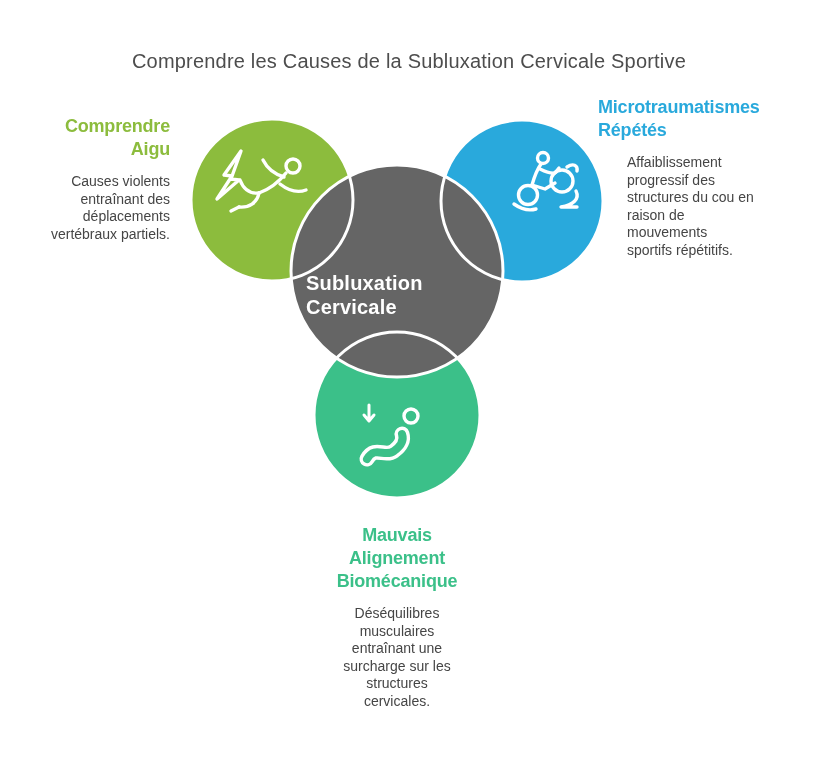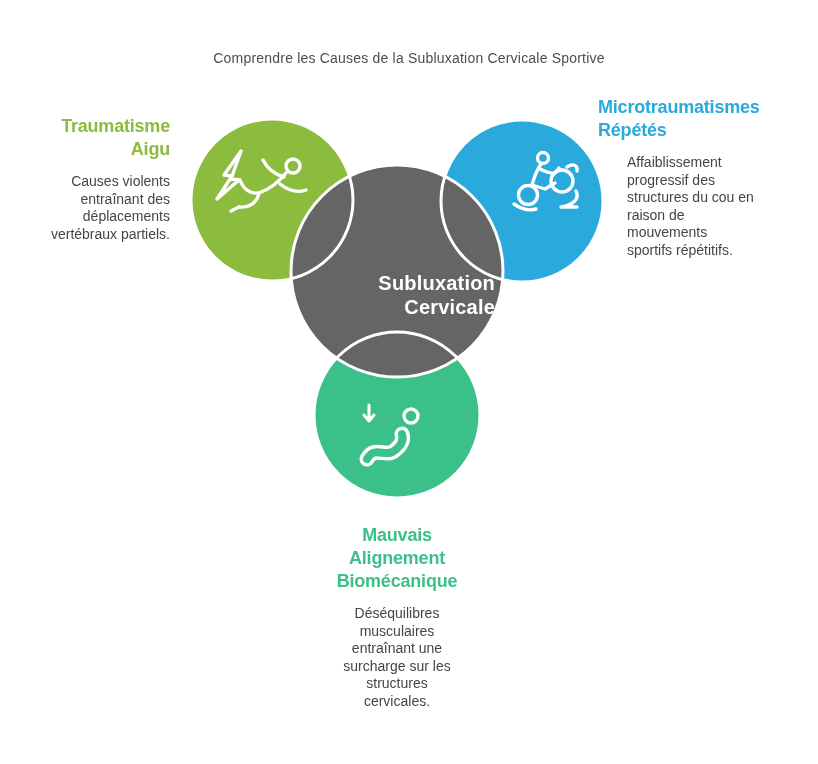--- a/index.html
+++ b/index.html
@@ -11,33 +11,33 @@
     --body-text:#454545;
     --center-text:#FFFFFF;
   }
   html,body{margin:0;padding:0;background:#fff;}
   .stage{
     position:relative;width:818px;height:764px;background:#ffffff;overflow:hidden;
     font-family:"Liberation Sans","DejaVu Sans",sans-serif;
   }
   .title{
     position:absolute;top:50px;left:0;width:100%;text-align:center;
-    font-size:14px;color:var(--title-text);letter-spacing:.2px;
+    font-size:20px;color:var(--title-text);letter-spacing:.2px;
   }
   svg.diagram{position:absolute;top:0;left:0;}
   .f-green{fill:var(--green);}
   .f-blue{fill:var(--blue);}
   .f-teal{fill:var(--teal);}
   .f-dark{fill:var(--dark-gray);stroke:#fff;stroke-width:3;}
   .arc{fill:none;stroke:#fff;stroke-width:3;}
   .icon{fill:none;stroke:#fff;stroke-width:3.4;stroke-linecap:round;stroke-linejoin:round;}
   .wave-outer{fill:none;stroke:#fff;stroke-width:15;stroke-linecap:round;}
   .wave-inner{fill:none;stroke:var(--teal);stroke-width:8;stroke-linecap:round;}
   .center-label{
-    position:absolute;top:271px;left:335px;width:160px;text-align:right;
+    position:absolute;top:271px;left:306px;width:160px;text-align:left;
     color:var(--center-text);font-weight:bold;font-size:20px;line-height:1.2;
     white-space:pre-line;letter-spacing:.2px;
   }
   .block h2{
     margin:0 0 12px 0;font-size:18px;font-weight:bold;line-height:1.28;
     white-space:pre-line;letter-spacing:-0.2px;
   }
   .block p{
     margin:0;font-size:14px;line-height:1.25;color:var(--body-text);white-space:pre-line;
   }
@@ -97,21 +97,21 @@
       <path class="wave-inner" d="M367 459 C375 445 385 458 394 451 C401 446 404 440 402 434"></path>
       <circle cx="411" cy="416" r="7" style="fill:none;stroke:#fff;stroke-width:3.4"></circle>
       <path class="icon" style="stroke-width:3" d="M369 405 L369 420 M364 415 L369 421 L374 415"></path>
     </g>
   </svg>
 
   <div class="center-label">Subluxation
 Cervicale</div>
 
   <div class="block left">
-    <h2>Traumatisme
+    <h2>Comprendre
 Aigu</h2>
     <p>Causes violents
 entraînant des
 déplacements
 vertébraux partiels.</p>
   </div>
 
   <div class="block right">
     <h2>Microtraumatismes
 Répétés</h2>

